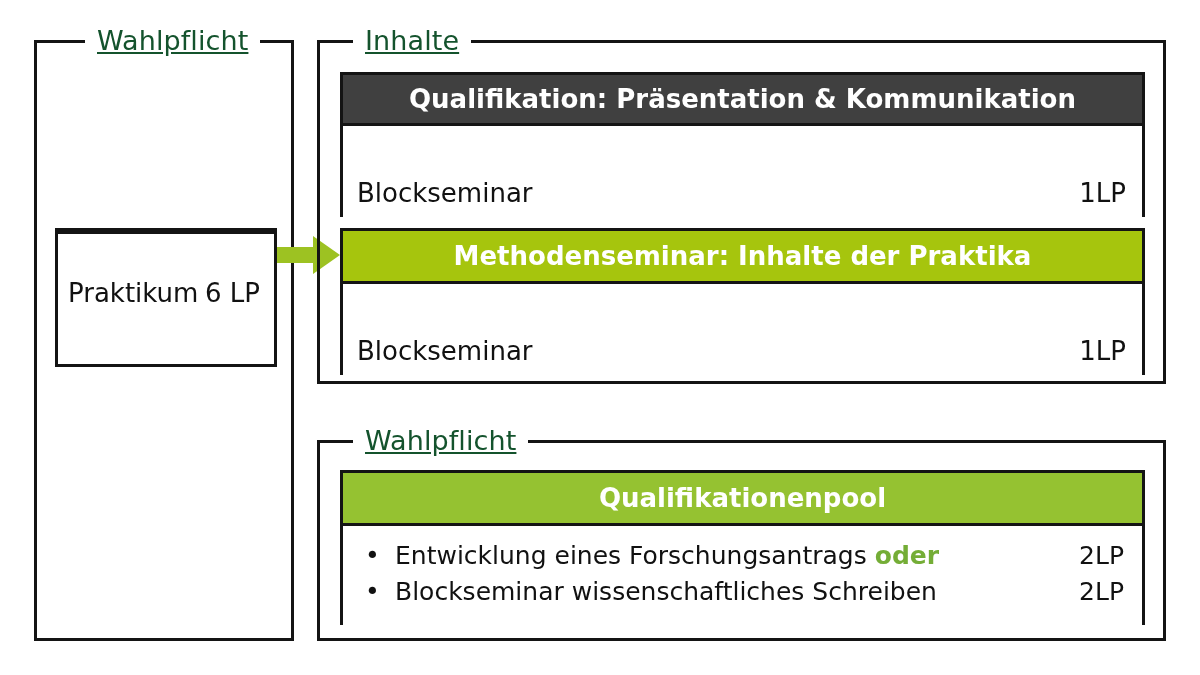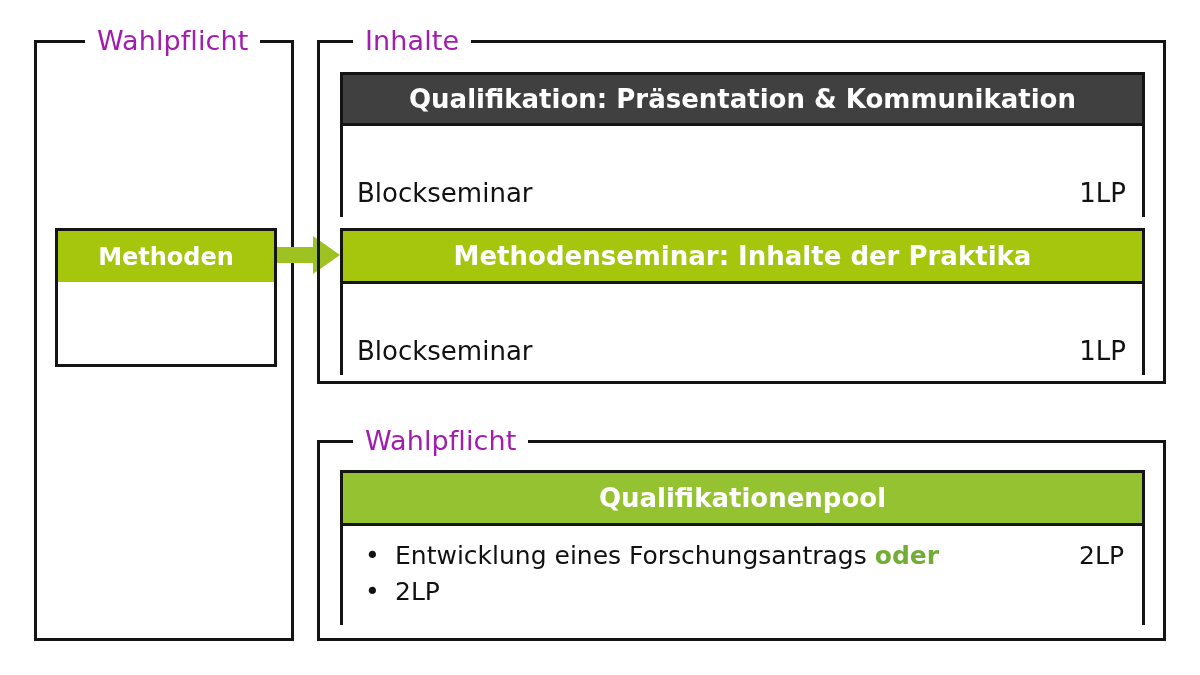--- a/index.html
+++ b/index.html
@@ -24,24 +24,25 @@
     border: 3px solid #141414;
     background: transparent;
   }
   .group > .legend {
     position: absolute;
     top: -17px;
     background: #ffffff;
     padding: 0 12px;
     font-size: 27px;
     line-height: 30px;
-    color: #a21caf;
+    color: #14532d;
     white-space: nowrap;
     font-weight: 400;
     letter-spacing: 0.1px;
+    text-decoration: underline;
   }
 
   
   #frame-wahlpflicht-left {
     left: 34px;
     top: 40px;
     width: 260px;
     height: 601px;
   }
   #frame-wahlpflicht-left > .legend { left: 48px; }
@@ -186,22 +187,25 @@
   }
 </style>
 </head>
 <body>
 
 <div class="group" id="frame-wahlpflicht-left">
   <span class="legend">Wahlpflicht</span>
 </div>
 
 <div class="card" id="card-methoden">
-  <div class="hdr-wrap">
-    <div class="card-header" id="hdr-methoden" style="background: rgb(166, 197, 13);">Methoden</div>
+  <div class="card-body">
+    <div class="row-line">
+      <span class="label">Praktikum</span>
+      <span class="lp">6 LP</span>
+    </div>
   </div>
 </div>
 
 <div id="arrow-methoden-to-pflicht">
   <svg width="63" height="38" viewBox="0 0 63 38" xmlns="http://www.w3.org/2000/svg">
     <polygon id="arrow-shape" points="0,11 36,11 36,0 63,19 36,38 36,27 0,27" fill="#9dc222"></polygon>
   </svg>
 </div>
 
 <div class="group" id="frame-pflicht">
@@ -243,17 +247,18 @@
   <div class="card-body">
     <ul class="bullet-list" id="pool-list">
 
     <li class="bullet-item">
           <span class="bullet-dot">•</span>
           <span class="bullet-text">Entwicklung eines Forschungsantrags <span class="oder" style="color: rgb(116, 173, 54);">oder</span></span>
           <span class="bullet-lp">2LP</span>
         </li>
         <li class="bullet-item">
           <span class="bullet-dot">•</span>
+          <span class="bullet-text">Blockseminar wissenschaftliches Schreiben</span>
           <span class="bullet-lp">2LP</span>
         </li>
       </ul>
   </div>
 </div>
 
 </body></html>

